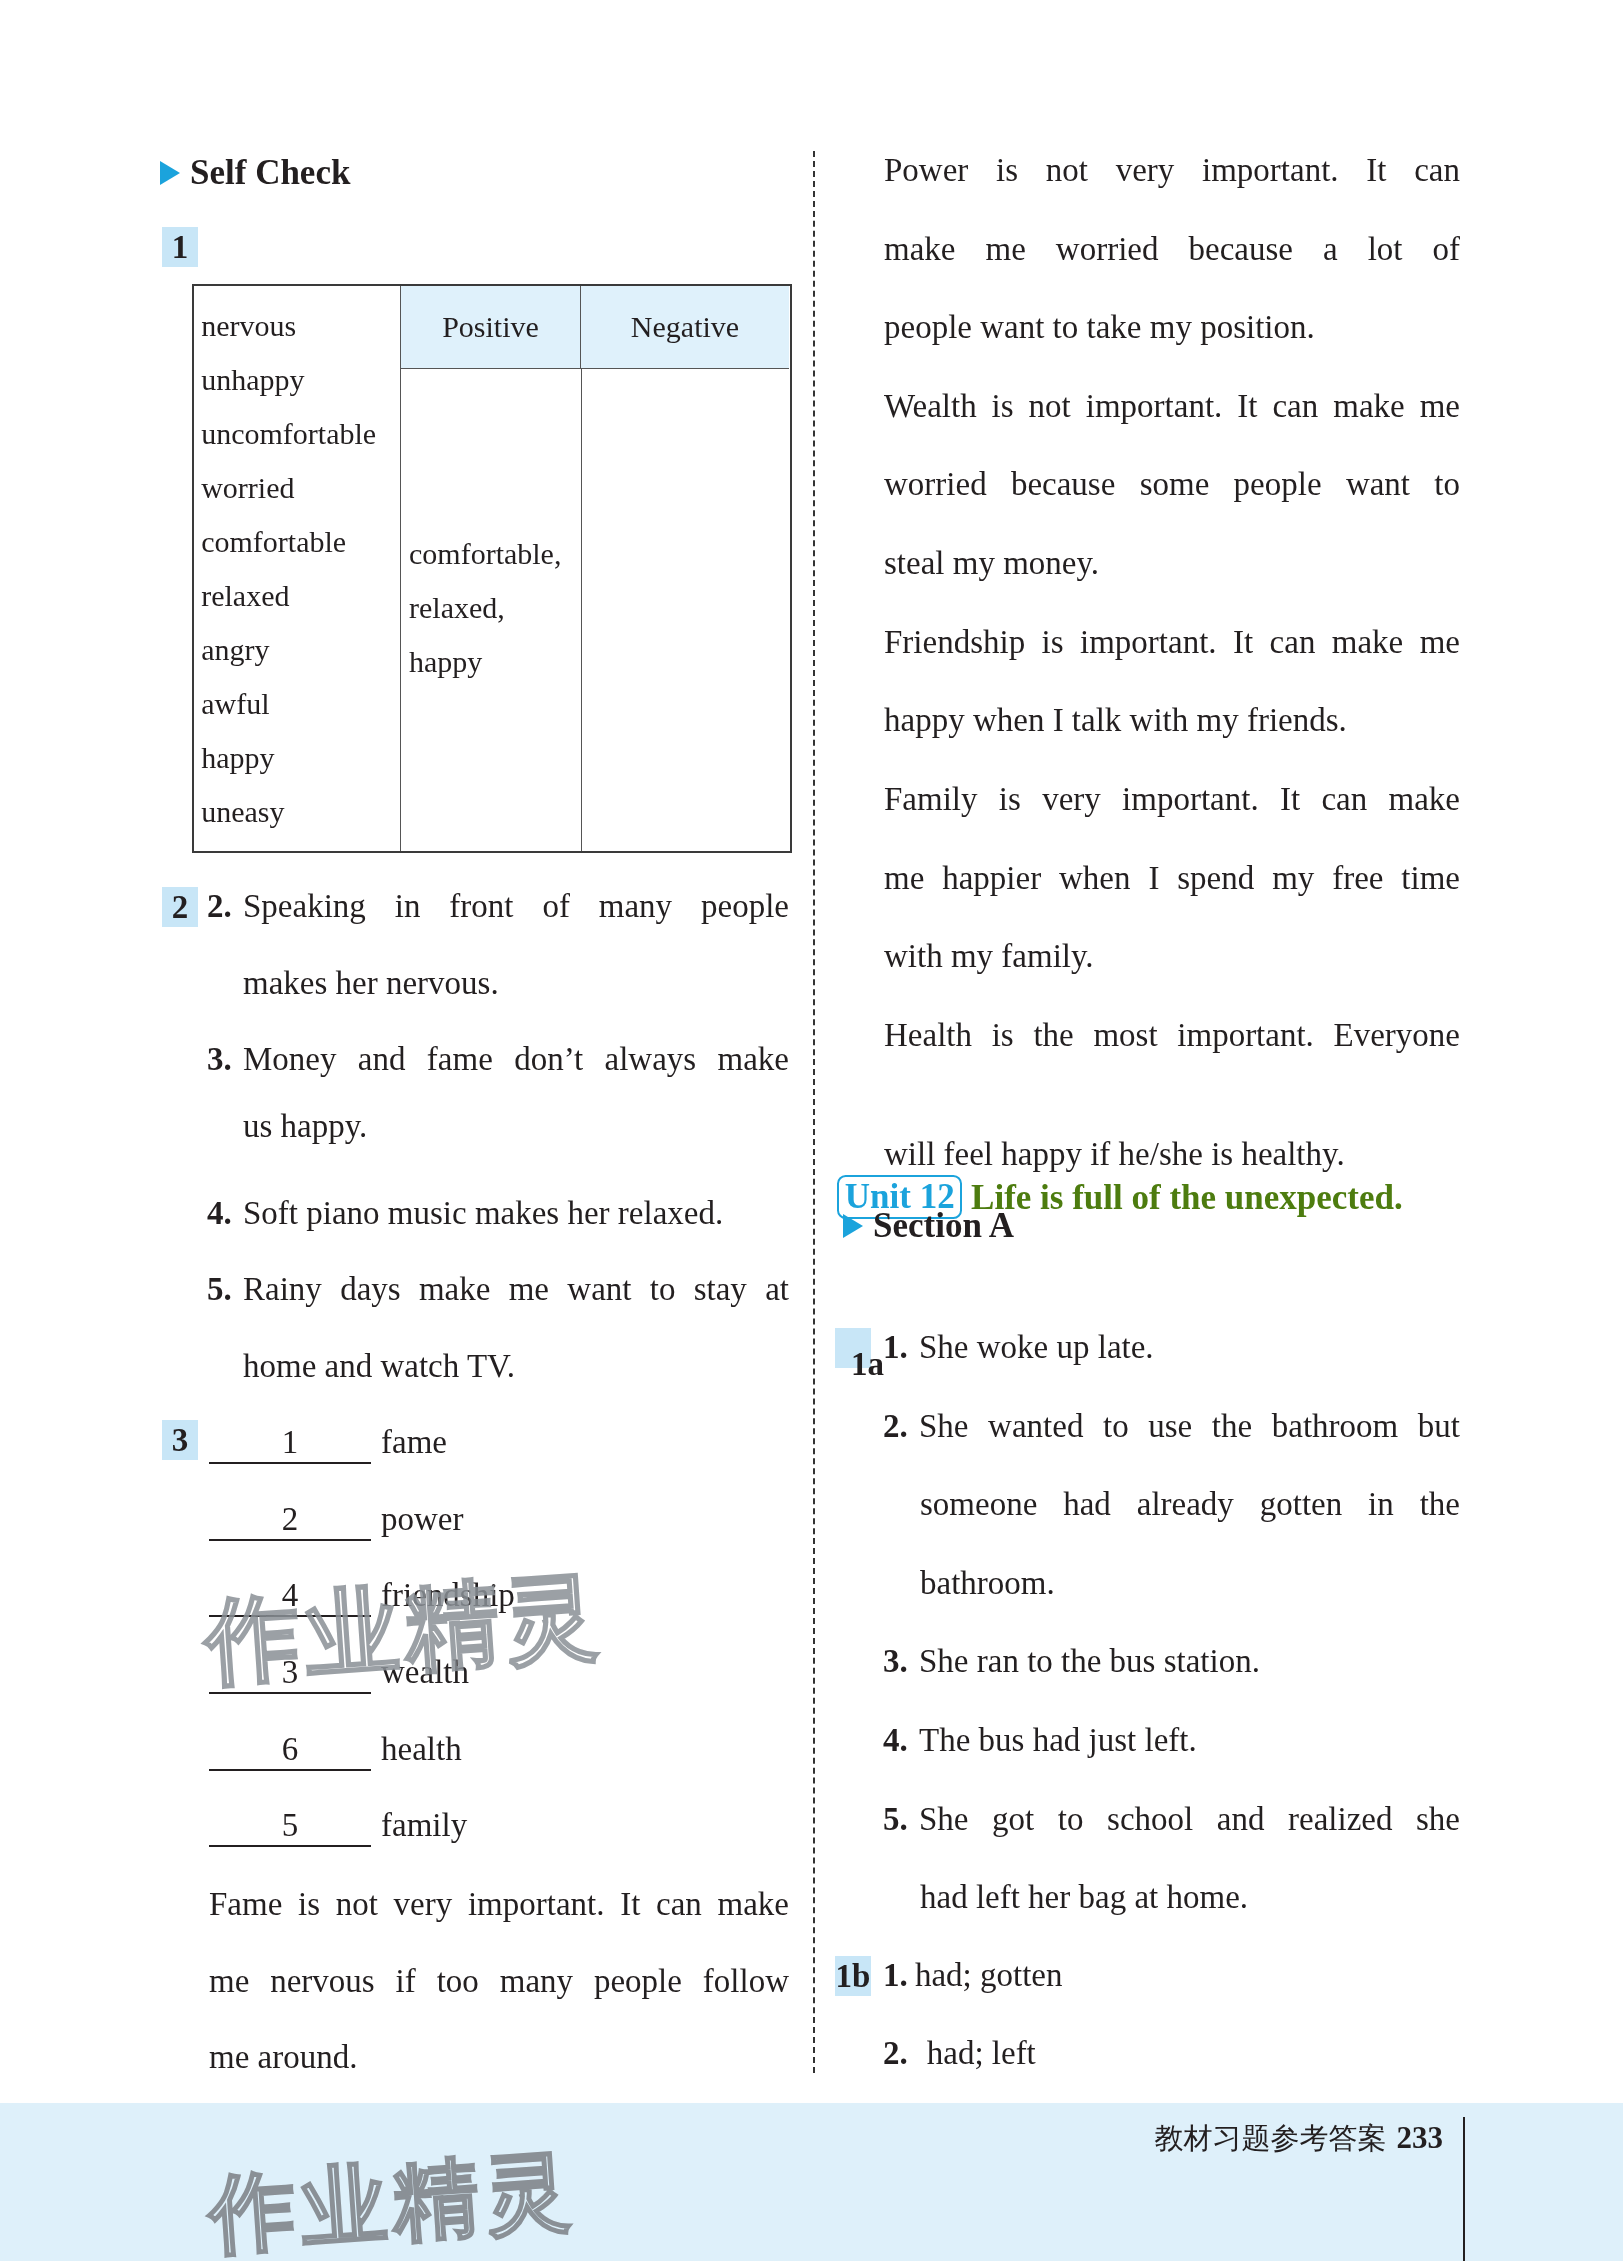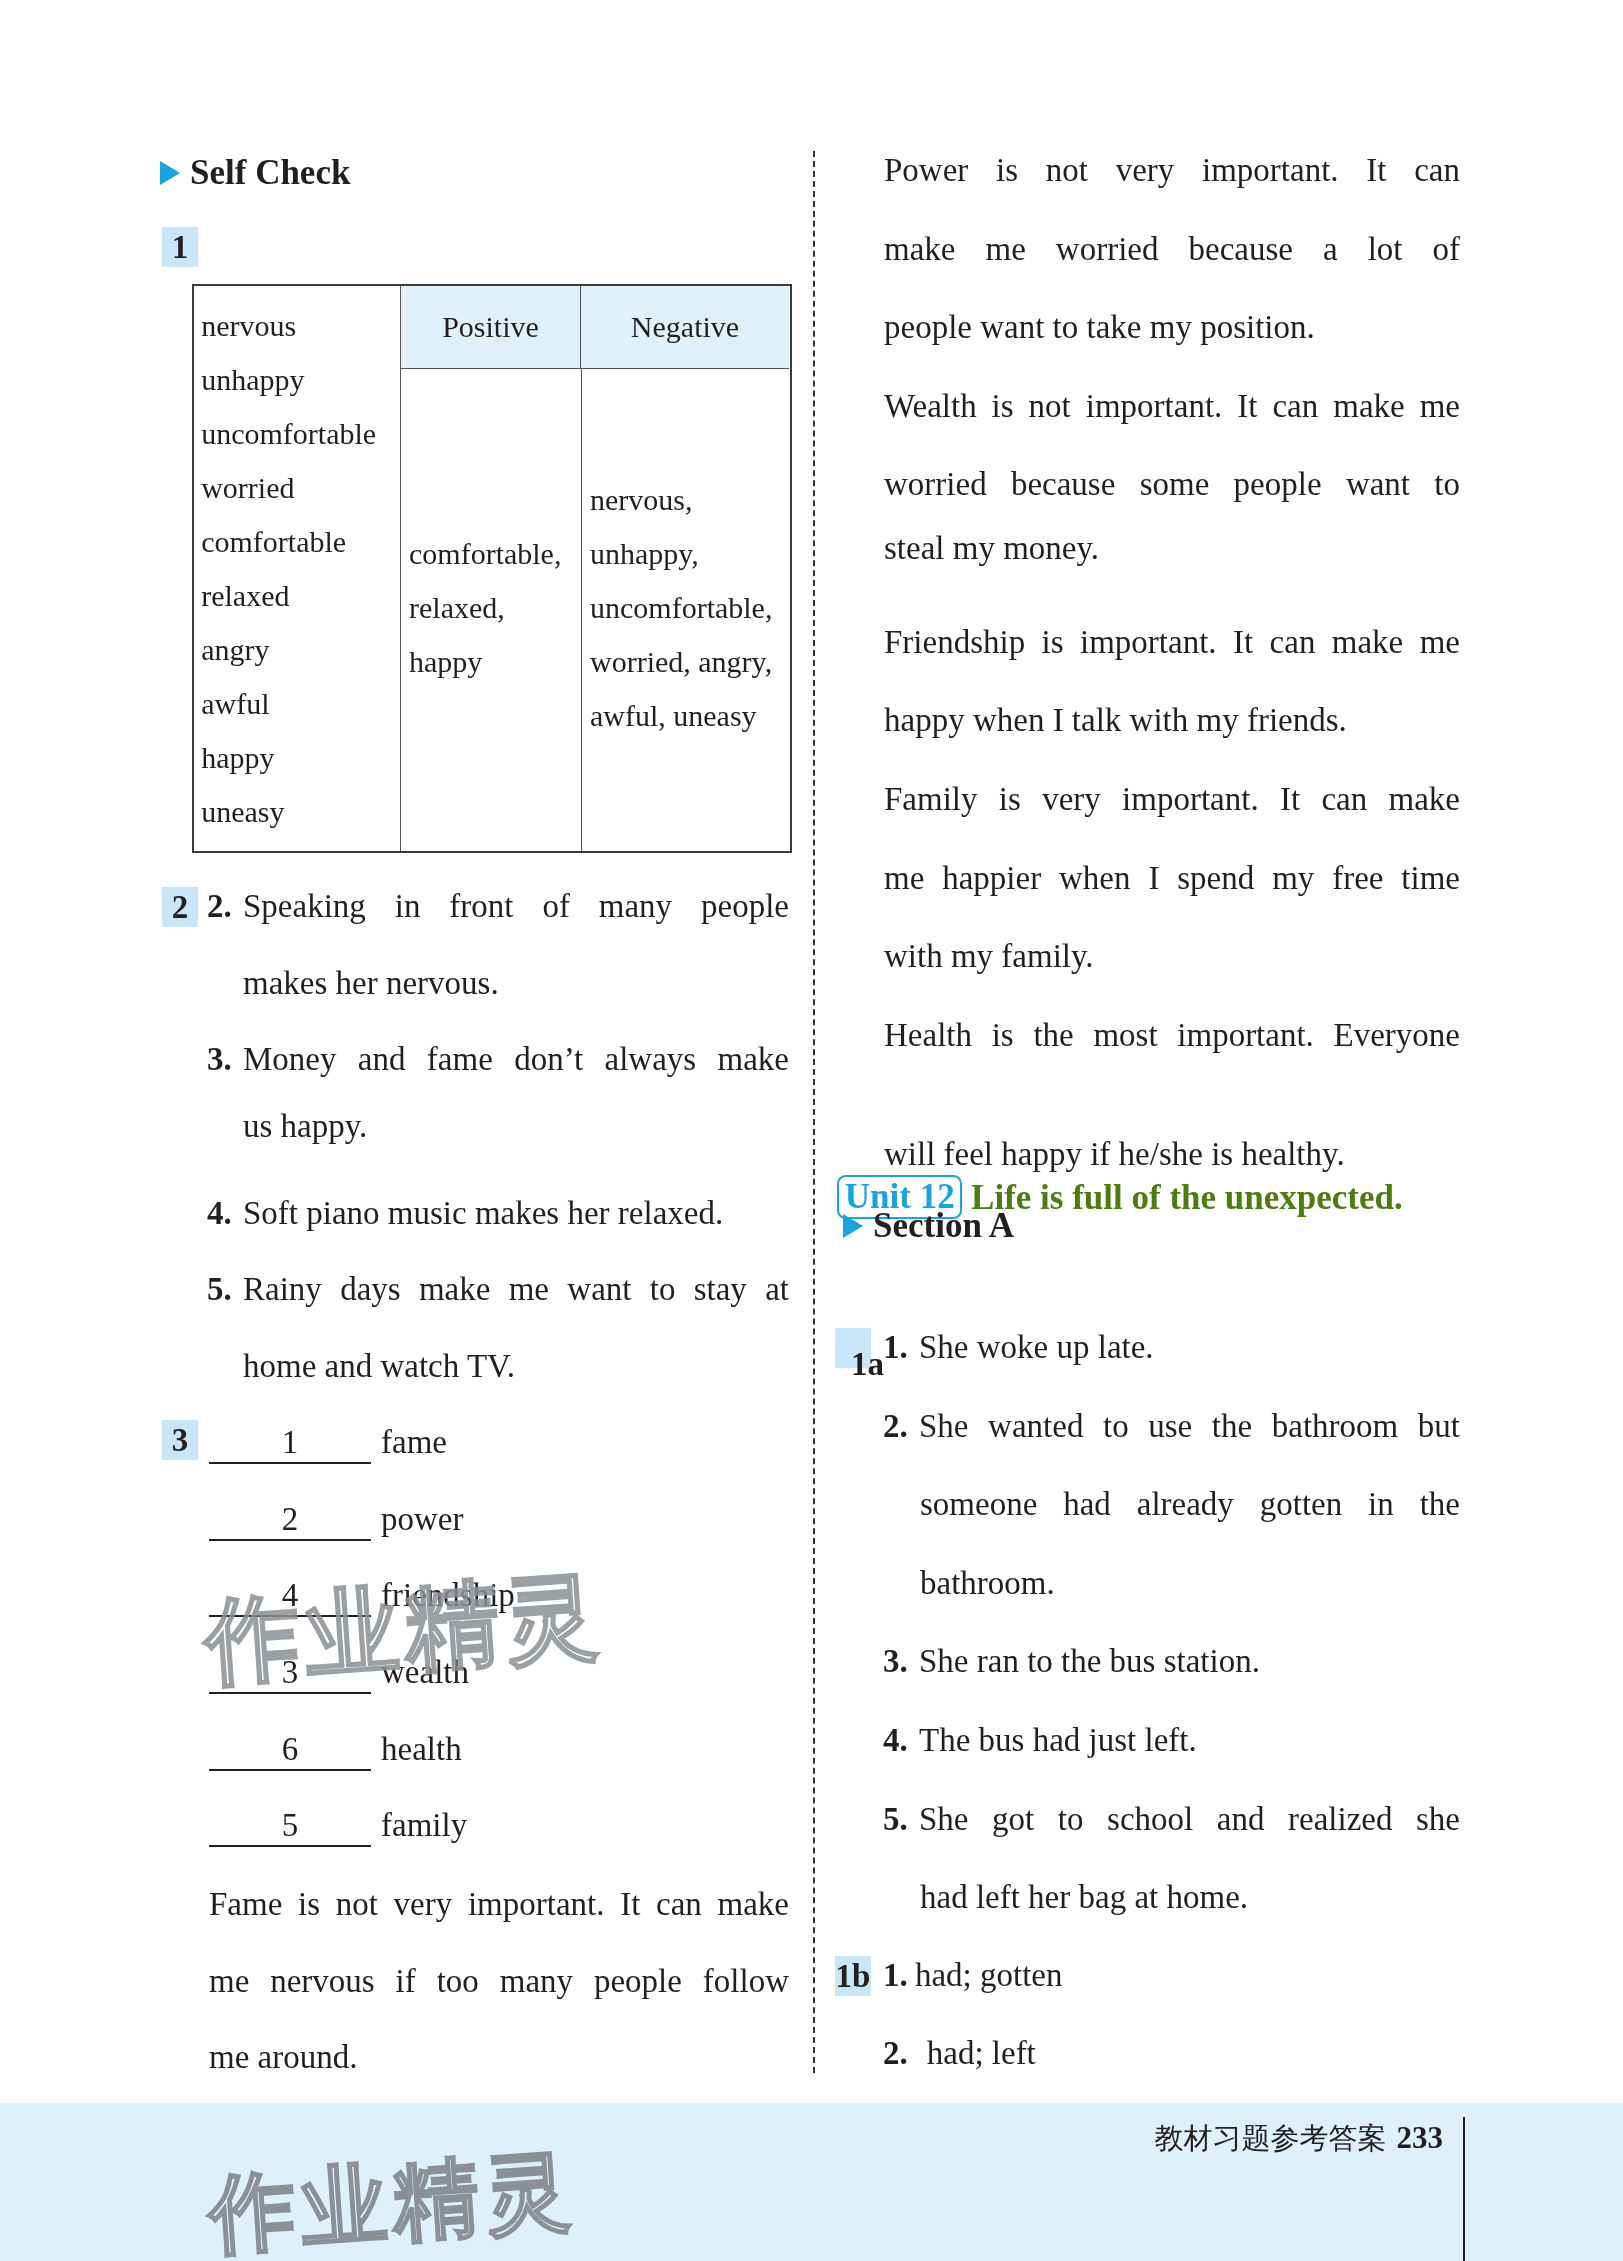--- a/index.html
+++ b/index.html
@@ -87,27 +87,20 @@
       </div>
   </div>
   <div class="hdr neg">Negative</div>
   <div class="hdr pos">Positive</div>
   <div class="coldiv"></div>
   <div class="abs" style="left:215px; top:241px;" id="poscell">
       <div class="cellv">comfortable,</div>
       <div class="cellv">relaxed,</div>
       <div class="cellv">happy</div>
     </div>
-  <div class="abs" style="left:396px; top:187px;" id="negcell">
-      <div class="cellv">nervous,</div>
-      <div class="cellv">unhappy,</div>
-      <div class="cellv">uncomfortable,</div>
-      <div class="cellv">worried, angry,</div>
-      <div class="cellv">awful, uneasy</div>
-    </div>
 </div>
 
 <div class="abs badge" style="left:162px; top:887px; width:36px;">2</div>
 <div class="abs" style="left:207px; top:887px; width:582px;" id="ex2">
     <div class="line" style="position: absolute; top: 0px; left: 0px; width: 100%; display: flex;">
       <span class="num" style="width: 36px; flex: 0 0 36px;">2.</span>
       <span class="just" style="flex: 1 1 auto;">Speaking in front of many people</span>
     </div>
     <div class="line" style="position: absolute; top: 77px; left: 0px; width: 100%; display: flex;">
       <span style="flex: 0 0 36px;"></span>
@@ -153,21 +146,21 @@
 <div class="abs wm wm1">作业精灵</div>
 
 <div class="abs divider"></div>
 
 <div class="abs" style="left:884px; top:151px; width:576px;" id="rightpara">
     <div class="line just" style="position: absolute; top: 0px; width: 100%;">Power is not very important. It can</div>
     <div class="line just" style="position: absolute; top: 79px; width: 100%;">make me worried because a lot of</div>
     <div class="line" style="position: absolute; top: 157px; width: 100%;">people want to take my position.</div>
     <div class="line just" style="position: absolute; top: 236px; width: 100%;">Wealth is not important. It can make me</div>
     <div class="line just" style="position: absolute; top: 314px; width: 100%;">worried because some people want to</div>
-    <div class="line" style="position: absolute; top: 378px; width: 100%; font-family: Liberation Serif, serif;">steal my money.</div>
+    <div class="line" style="position: absolute; top: 393px; width: 100%; font-family: Liberation Serif, serif;">steal my money.</div>
     <div class="line just" style="position: absolute; top: 472px; width: 100%;">Friendship is important. It can make me</div>
     <div class="line" style="position: absolute; top: 550px; width: 100%;">happy when I talk with my friends.</div>
     <div class="line just" style="position: absolute; top: 629px; width: 100%;">Family is very important. It can make</div>
     <div class="line just" style="position: absolute; top: 708px; width: 100%;">me happier when I spend my free time</div>
     <div class="line" style="position: absolute; top: 786px; width: 100%;">with my family.</div>
     <div class="line just" style="position: absolute; top: 865px; width: 100%;">Health is the most important. Everyone</div>
     <div class="line" style="position: absolute; top: 984px; width: 100%;">will feel happy if he/she is healthy.</div>
   </div>
 
 <div class="abs heading" style="left:837px; top:1175px;">

